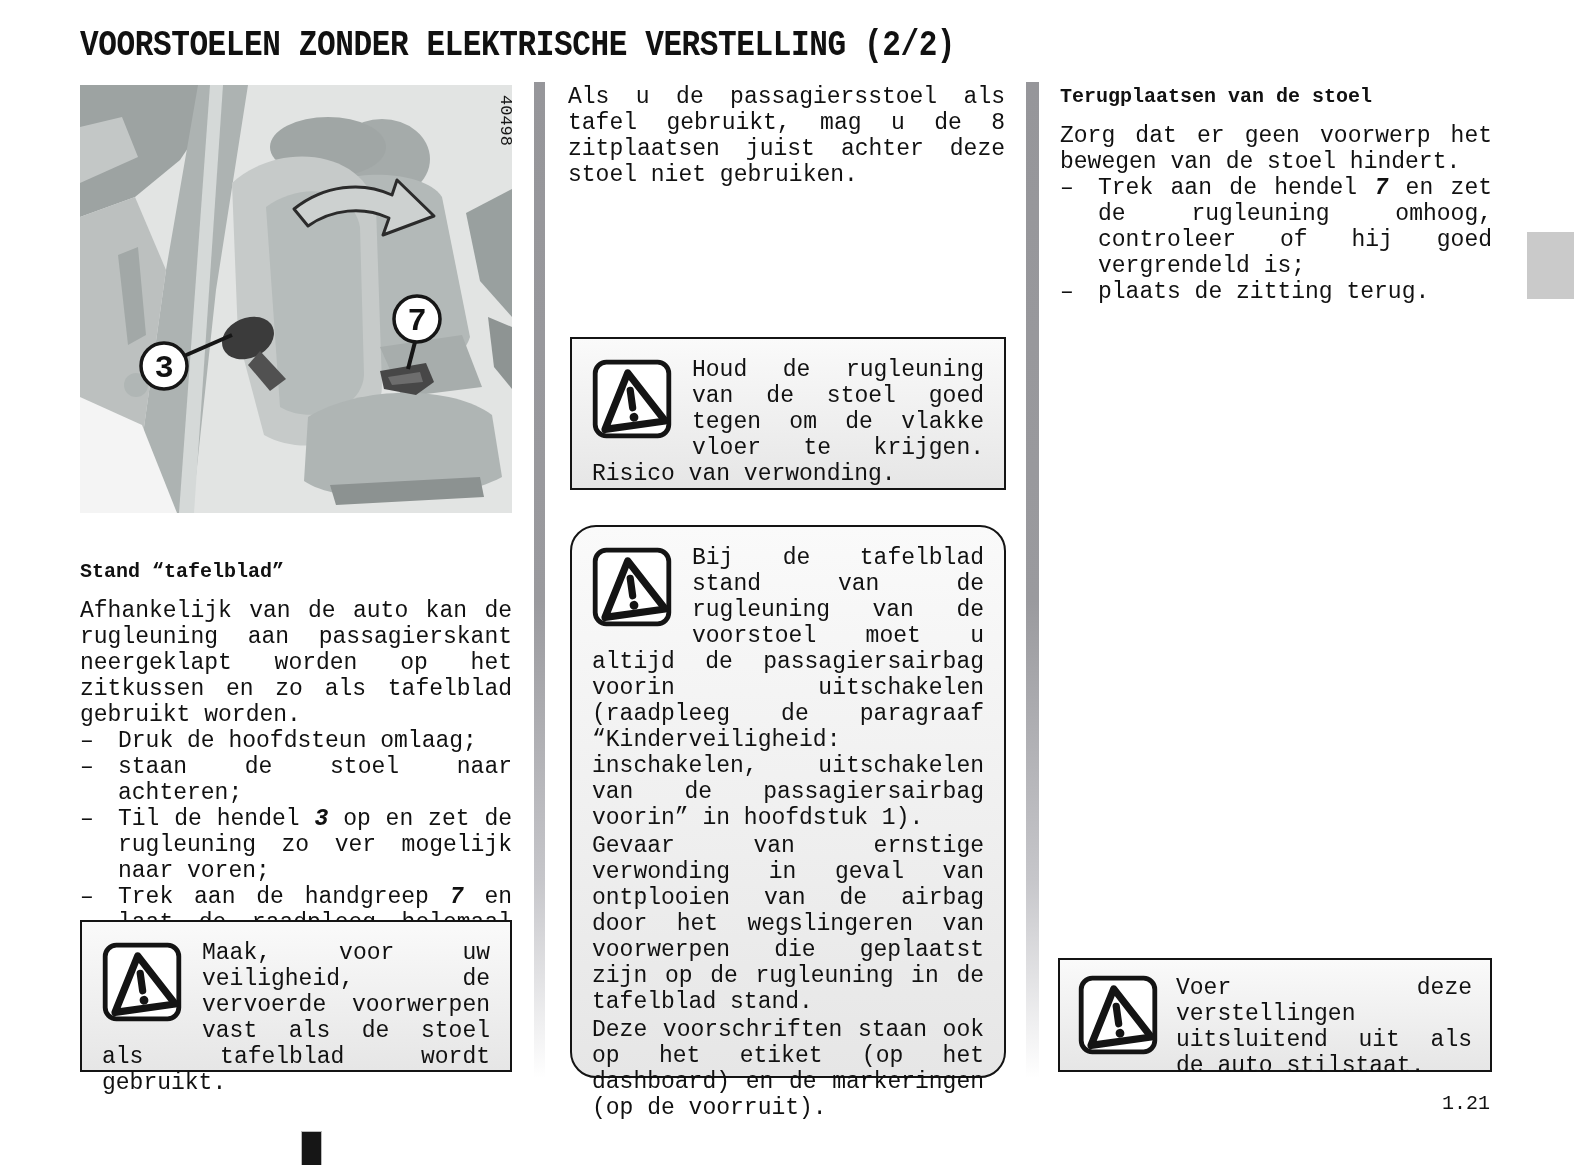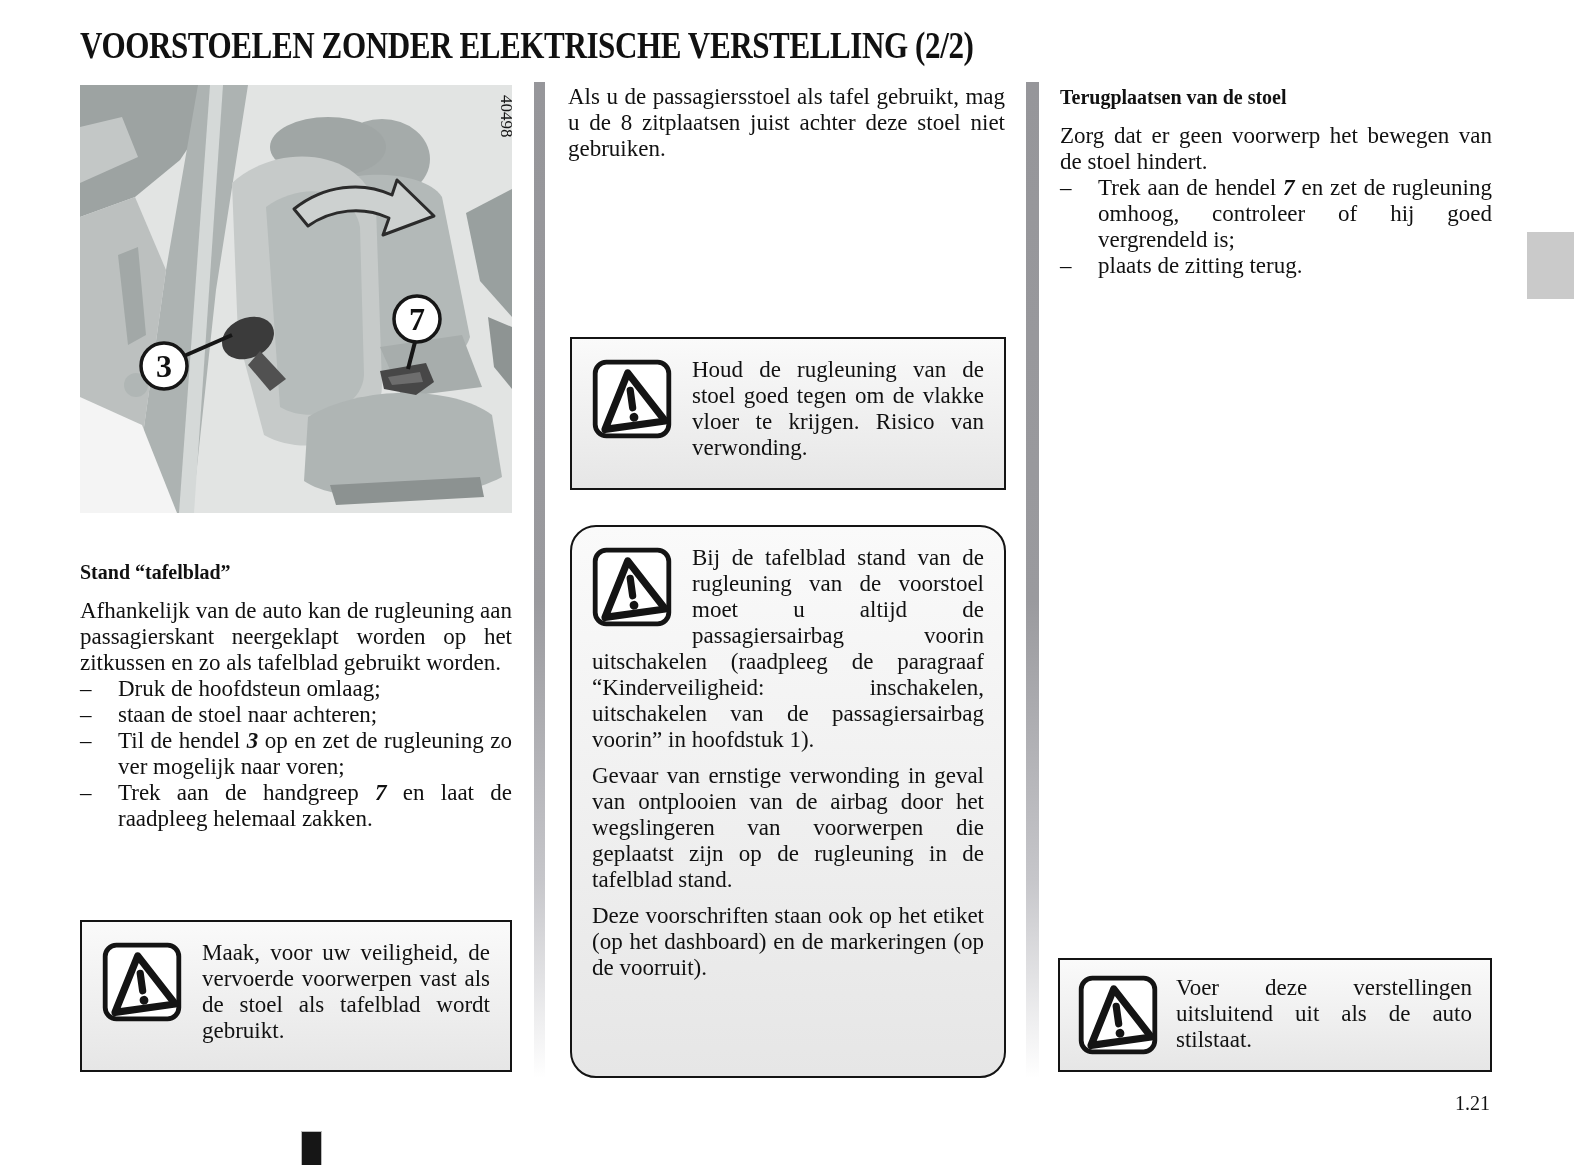--- a/index.html
+++ b/index.html
@@ -1,18 +1,18 @@
 <!DOCTYPE html>
 <html><head>
 <meta charset="utf-8">
 <style>
   html,body { margin:0; padding:0; background:#ffffff; }
   .page {
     position:relative; width:1574px; height:1165px; background:#ffffff;
-    font-family:Liberation Serif, serif; color:#111;
+    font-family:Liberation Mono, monospace; color:#111;
     overflow:hidden;
   }
   .title {
     position:absolute; left:80px; top:24px;
     font-size:37px; font-weight:bold; letter-spacing:-0.5px;
     transform:scaleX(0.84); transform-origin:left top; white-space:nowrap;
     margin:0;
   }
   .body-text { font-size:23px; line-height:26px; text-align:justify; }
   .h2 { font-size:20px; font-weight:bold; margin:0 0 13px 0; }
@@ -35,21 +35,21 @@
     background:linear-gradient(to bottom,#96969a 0%,#9a9a9e 52%,#c6c6ca 80%,#ffffff 100%); }
   .divider.d1 { left:534px; }
   .divider.d2 { left:1026px; width:13px; }
 
   .warnbox { position:absolute; box-sizing:border-box;
     border:2px solid #141414;
     background:linear-gradient(180deg,#fafafa 0%,#efefef 55%,#e6e6e6 100%);
     padding:18px 20px; }
   .warnbox .wicon { float:left; width:80px; height:80px; margin:2px 20px 22px 0; }
   .warnbox .wtext { text-align:justify; font-size:23px; line-height:26px; }
-  .warnbox .wtext p + p { margin-top:10px; }
+  .warnbox .wtext p + p { margin-top:2px; }
 
   .box-left  { left:80px;  top:920px; width:432px; height:152px; }
   .box-m1    { left:570px; top:337px; width:436px; height:153px; }
   .box-m2    { left:570px; top:525px; width:436px; height:553px;border-radius:26px; }
   .box-right { left:1058px; top:958px; width:434px; height:114px; padding:15px 18px; }
   .box-right .wicon { margin:0 18px 10px 0; }
 
   .side-tab { position:absolute; left:1527px; top:232px; width:47px; height:67px; background:#cacaca; }
   .page-num { position:absolute; right:84px; top:1092px; font-size:20px; }
   .print-mark { position:absolute; left:302px; top:1132px; width:19px; height:33px; background:#161616; outline:1px solid #bbb; }

